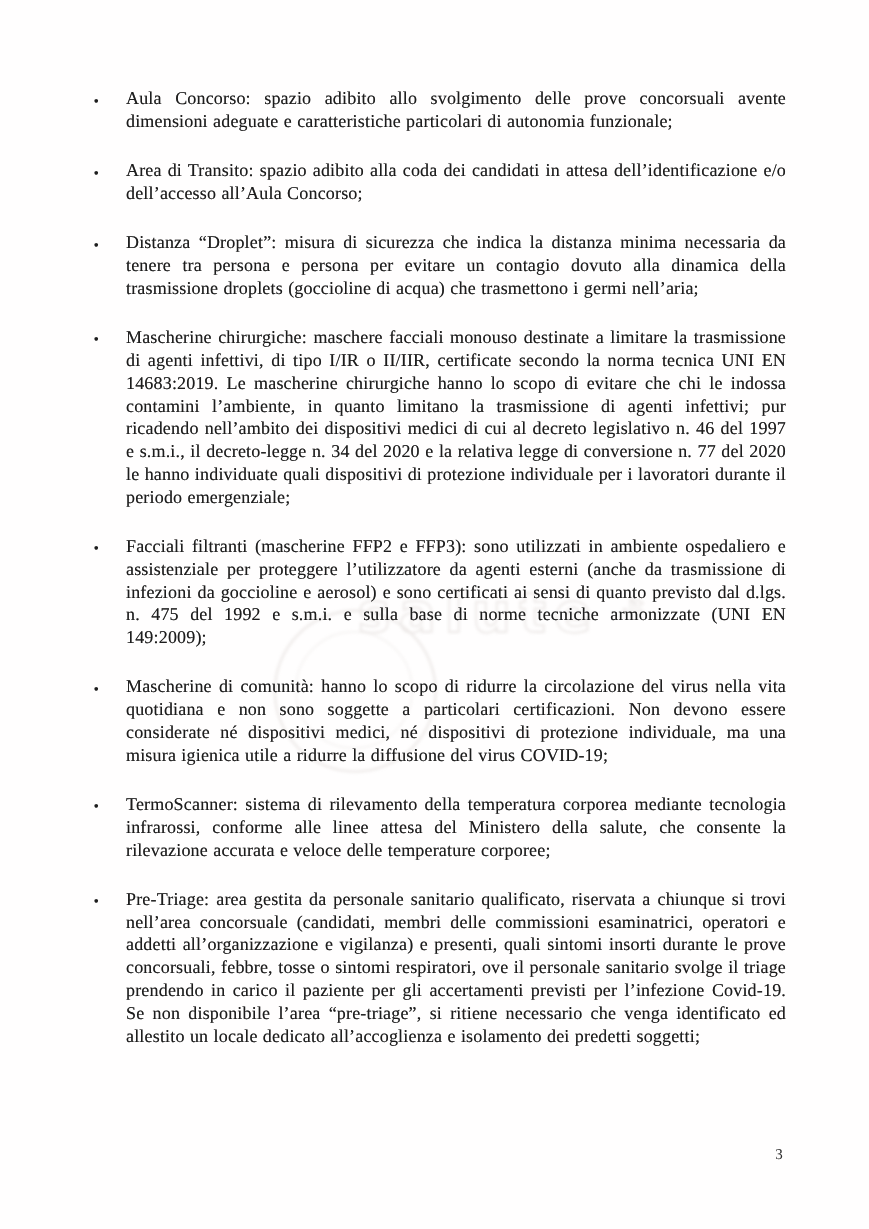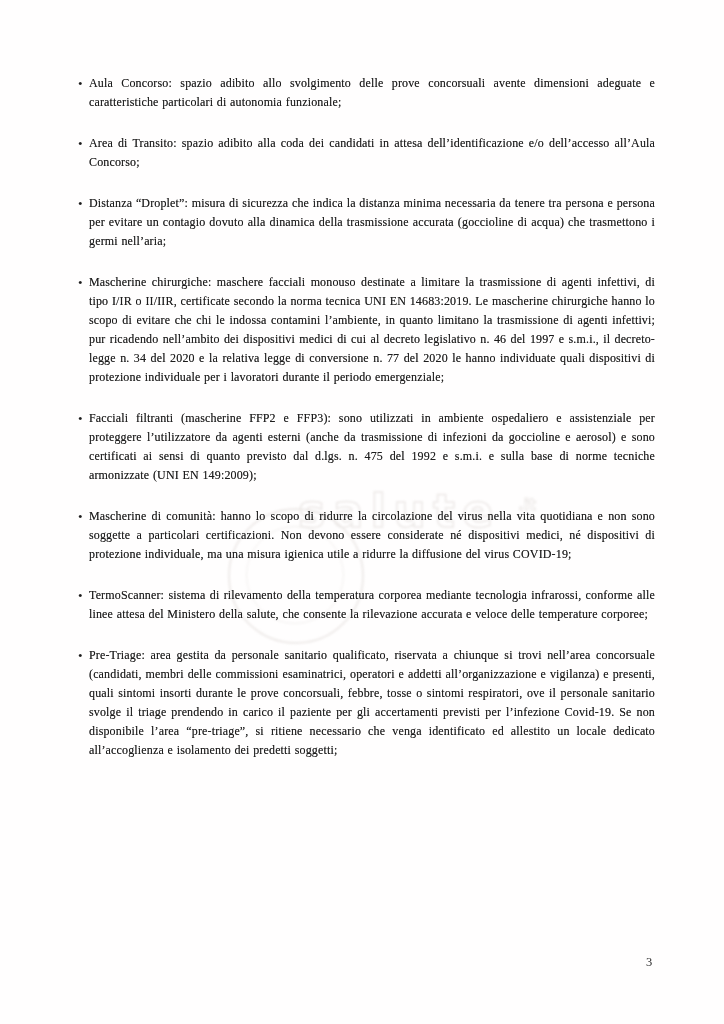--- a/index.html
+++ b/index.html
@@ -64,26 +64,27 @@
   }
   .bullet{
     flex:none;
     width:11px;
     font-size:13px;
     line-height:19px;
     color:#1d1d1d;
   }
   .def-text{
     flex:1;
-    font-size:12px;
+    font-size:15px;
     line-height:19px;
     text-align:justify;
     letter-spacing:.15px;
     word-spacing:.5px;
     text-shadow:0 0 .4px rgba(20,20,20,.55);
+    margin-left:16px;
   }
   .page-number{
     position:absolute;
     left:646px;top:955px;
     font-size:12.5px;
     color:#2a2a2a;
     z-index:2;
   }
 </style>
 </head>
@@ -102,21 +103,21 @@
     <li>
       <span class="bullet">•</span>
       <div class="def-text">Aula Concorso: spazio adibito allo svolgimento delle prove concorsuali avente dimensioni adeguate e caratteristiche particolari di autonomia funzionale;</div>
     </li>
     <li>
       <span class="bullet">•</span>
       <div class="def-text">Area di Transito: spazio adibito alla coda dei candidati in attesa dell’identificazione e/o dell’accesso all’Aula Concorso;</div>
     </li>
     <li>
       <span class="bullet">•</span>
-      <div class="def-text">Distanza “Droplet”: misura di sicurezza che indica la distanza minima necessaria da tenere tra persona e persona per evitare un contagio dovuto alla dinamica della trasmissione accurata (goccioline di acqua) che trasmettono i germi nell’aria;</div>
+      <div class="def-text">Distanza “Droplet”: misura di sicurezza che indica la distanza minima necessaria da tenere tra persona e persona per evitare un contagio dovuto alla dinamica della trasmissione droplets (goccioline di acqua) che trasmettono i germi nell’aria;</div>
     </li>
     <li>
       <span class="bullet">•</span>
       <div class="def-text">Mascherine chirurgiche: maschere facciali monouso destinate a limitare la trasmissione di agenti infettivi, di tipo I/IR o II/IIR, certificate secondo la norma tecnica UNI EN 14683:2019. Le mascherine chirurgiche hanno lo scopo di evitare che chi le indossa contamini l’ambiente, in quanto limitano la trasmissione di agenti infettivi; pur ricadendo nell’ambito dei dispositivi medici di cui al decreto legislativo n. 46 del 1997 e s.m.i., il decreto-legge n. 34 del 2020 e la relativa legge di conversione n. 77 del 2020 le hanno individuate quali dispositivi di protezione individuale per i lavoratori durante il periodo emergenziale;</div>
     </li>
     <li>
       <span class="bullet">•</span>
       <div class="def-text">Facciali filtranti (mascherine FFP2 e FFP3): sono utilizzati in ambiente ospedaliero e assistenziale per proteggere l’utilizzatore da agenti esterni (anche da trasmissione di infezioni da goccioline e aerosol) e sono certificati ai sensi di quanto previsto dal d.lgs. n. 475 del 1992 e s.m.i. e sulla base di norme tecniche armonizzate (UNI EN 149:2009);</div>
     </li>
     <li>

